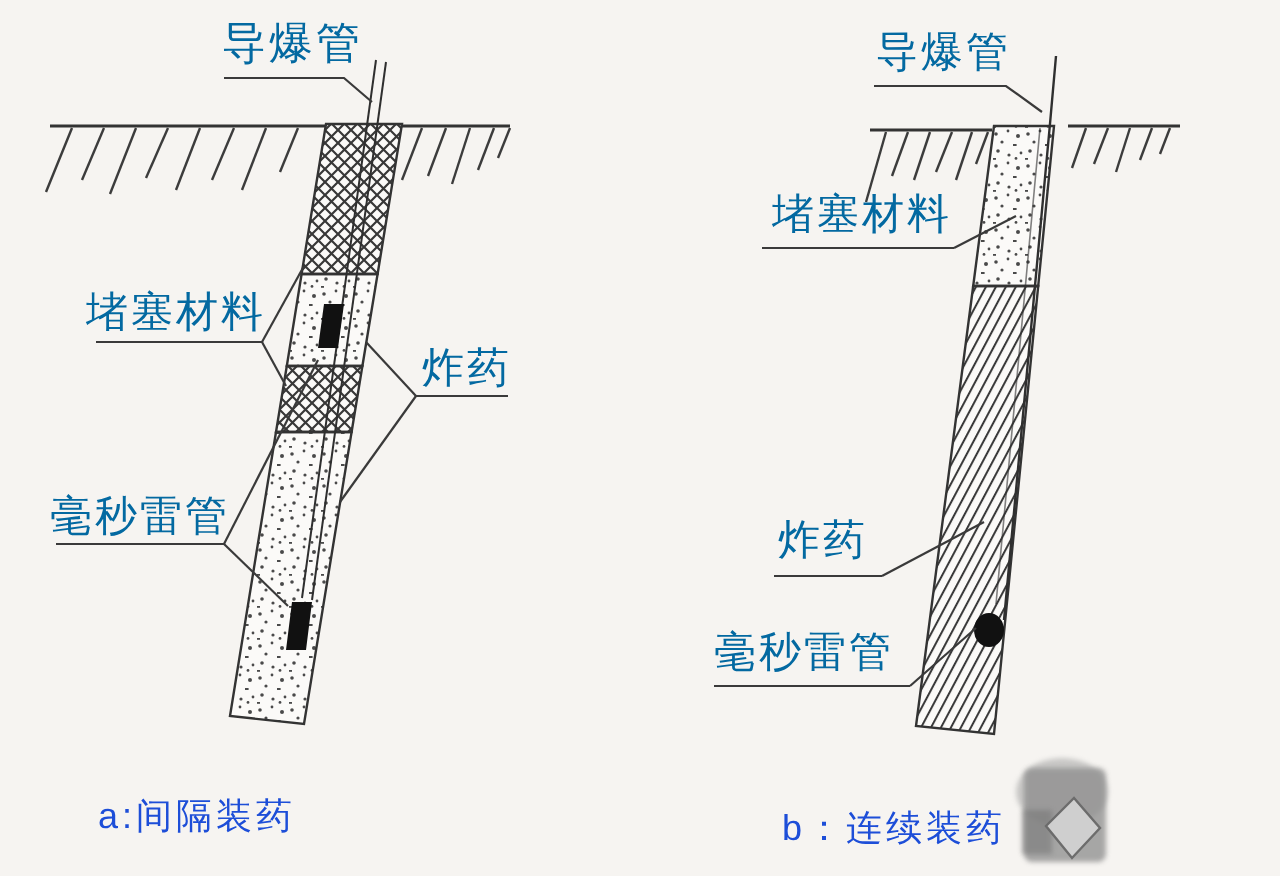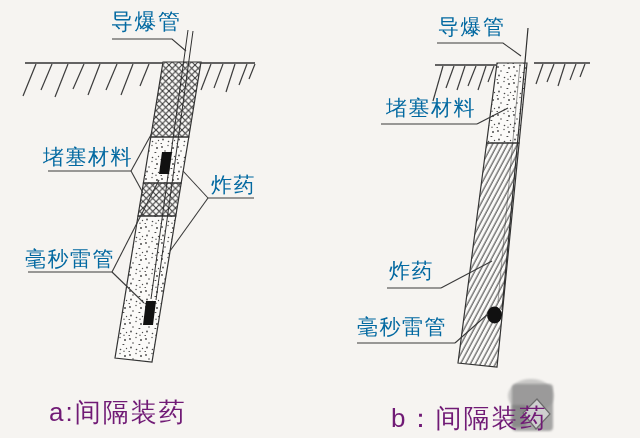--- a/index.html
+++ b/index.html
@@ -15,22 +15,22 @@
     position:absolute;
     color:#0369a1;
     font-size:21px;
     letter-spacing:1.5px;
     white-space:nowrap;
     line-height:1;
     font-weight:500;
   }
   .caption{
     position:absolute;
-    color:#701a75;
-    font-size:26px;
+    color:#1d4ed8;
+    font-size:18px;
     letter-spacing:2px;
     white-space:nowrap;
     line-height:1;
   }
 </style>
 </head>
 <body>
 
 <div class="canvas">
 
@@ -182,15 +182,15 @@
   <div class="lbl" style="left:111px;top:11px;font-size:22px;">导爆管</div>
   <div class="lbl" style="left:43px;top:146px;">堵塞材料</div>
   <div class="lbl" style="left:211px;top:174px;">炸药</div>
   <div class="lbl" style="left:25px;top:248px;">毫秒雷管</div>
   <div class="caption" style="left:49px;top:399px;">a:间隔装药</div>
 
   <div class="lbl" style="left:438px;top:16px;">导爆管</div>
   <div class="lbl" style="left:386px;top:97px;">堵塞材料</div>
   <div class="lbl" style="left:389px;top:260px;">炸药</div>
   <div class="lbl" style="left:357px;top:316px;">毫秒雷管</div>
-  <div class="caption" style="left:391px;top:405px;">b：间隔装药</div>
+  <div class="caption" style="left:391px;top:405px;">b：连续装药</div>
 
 </div>
 
 </body></html>

